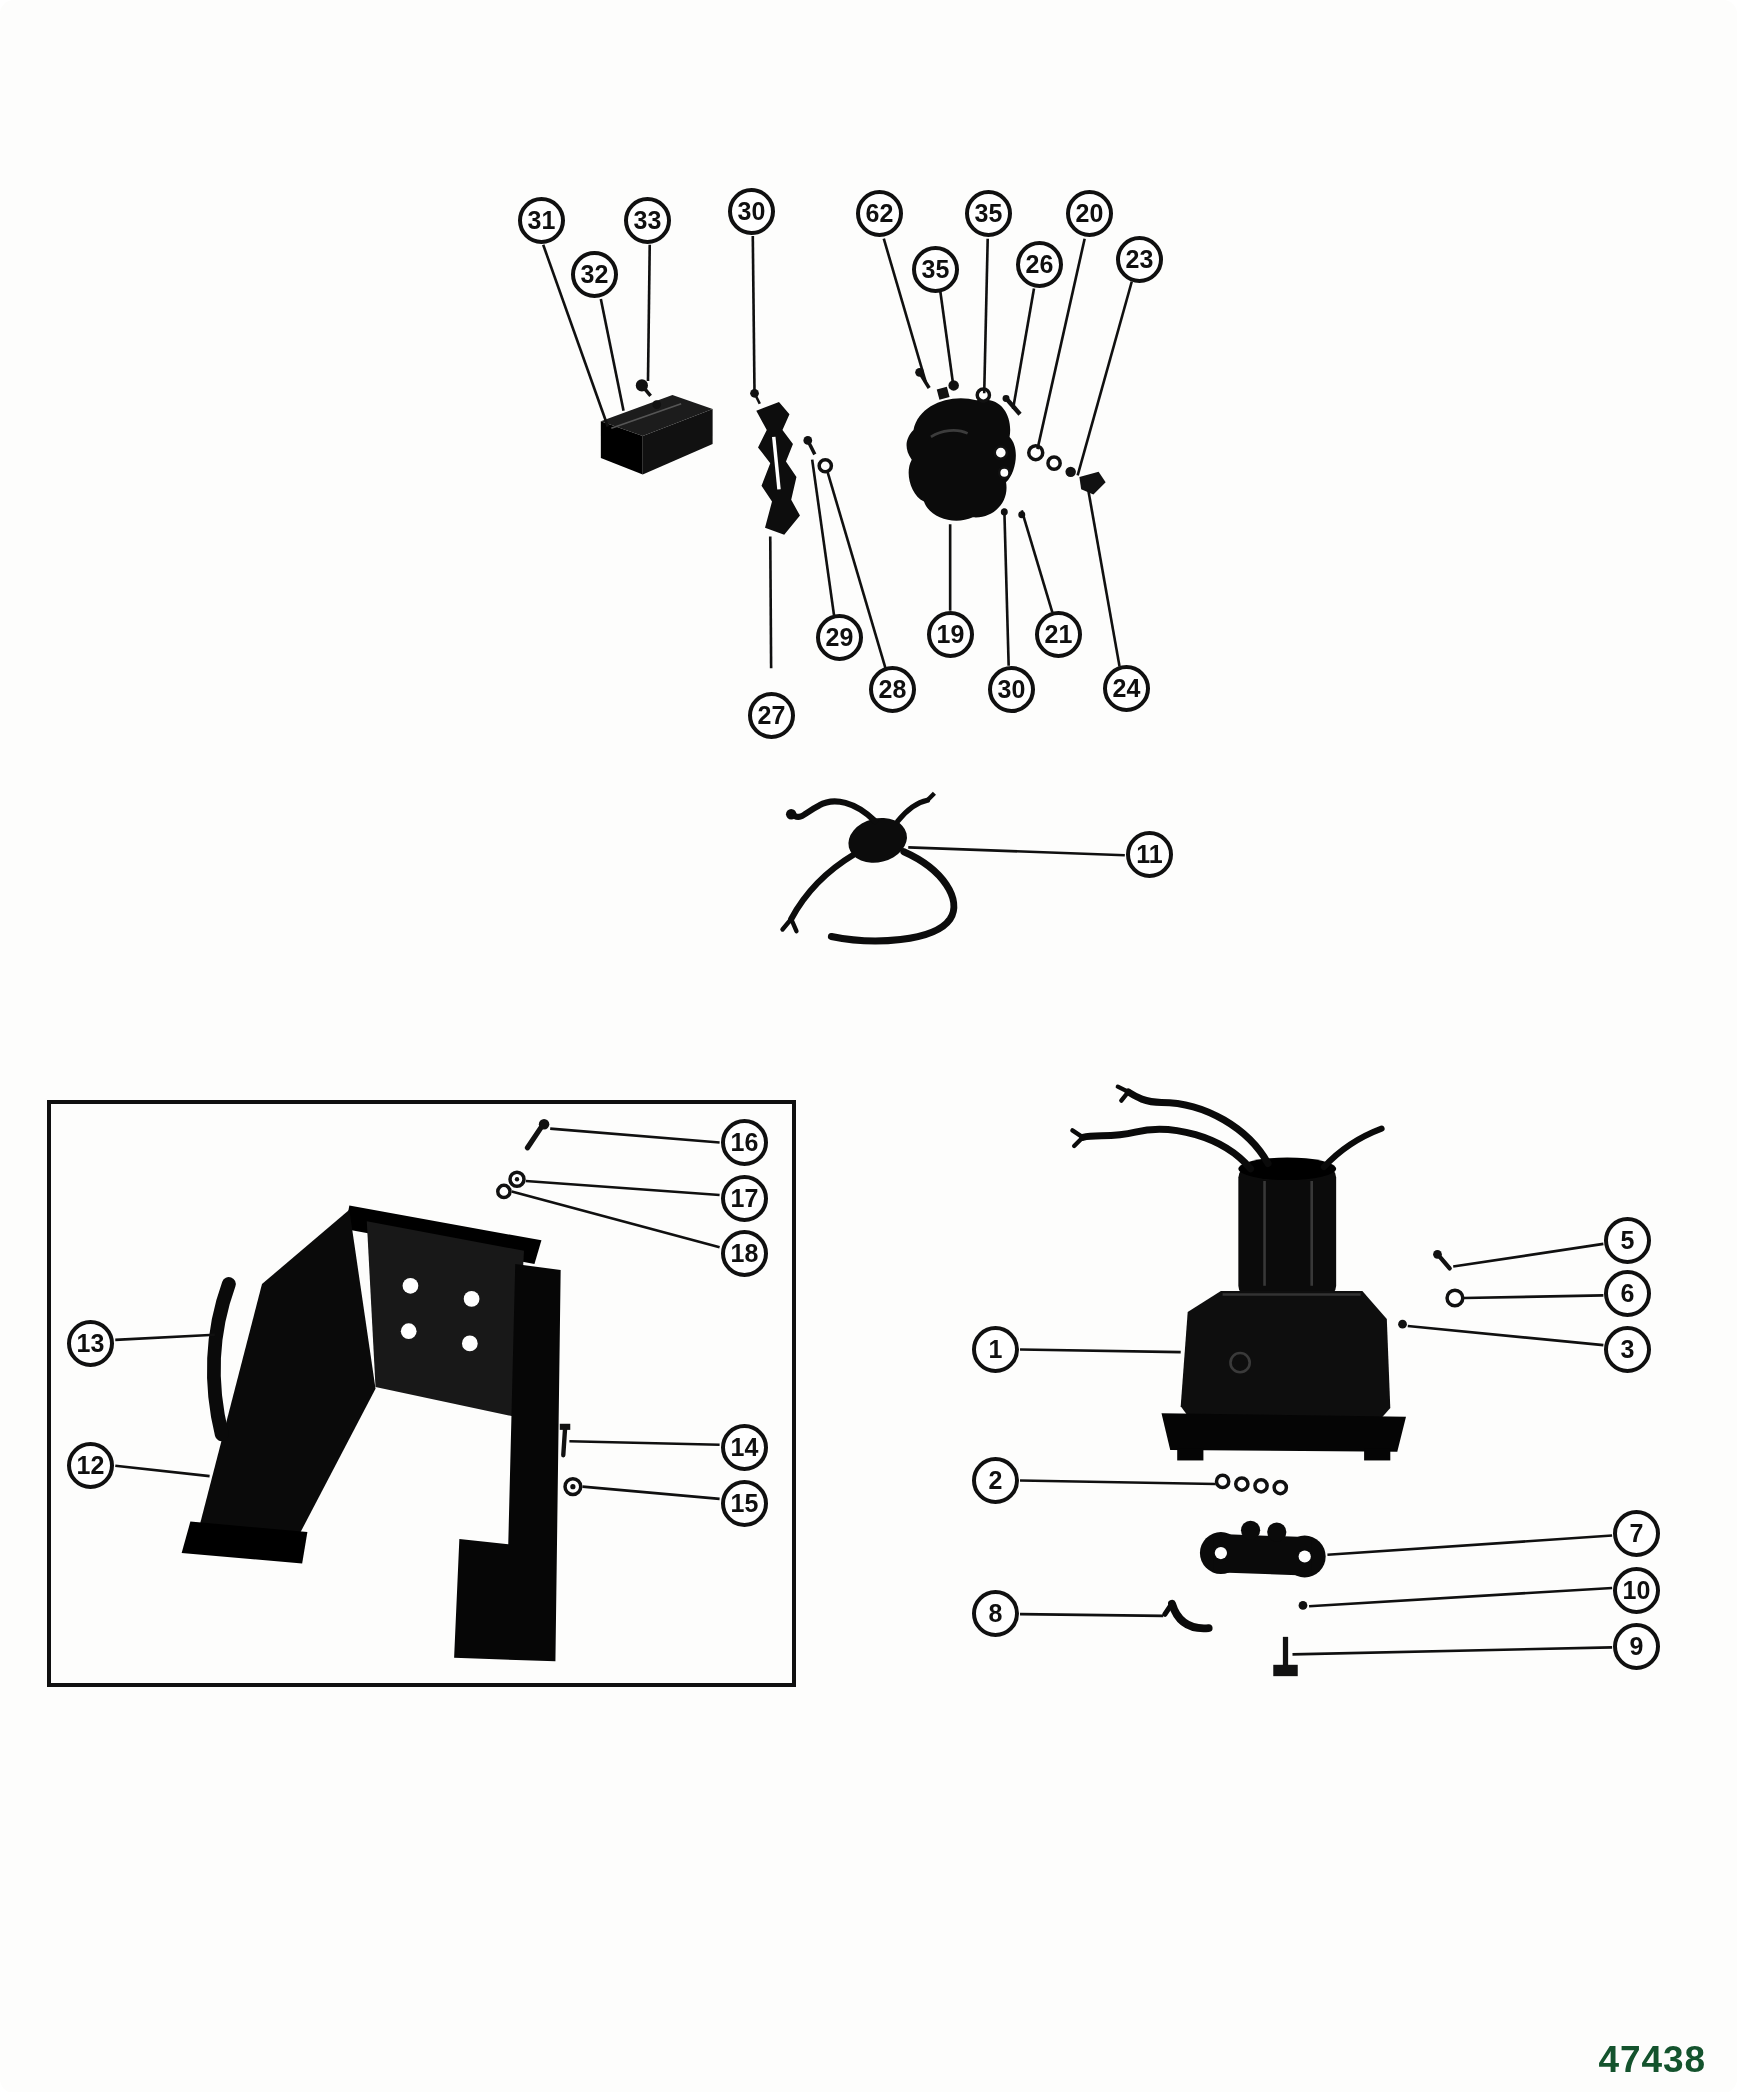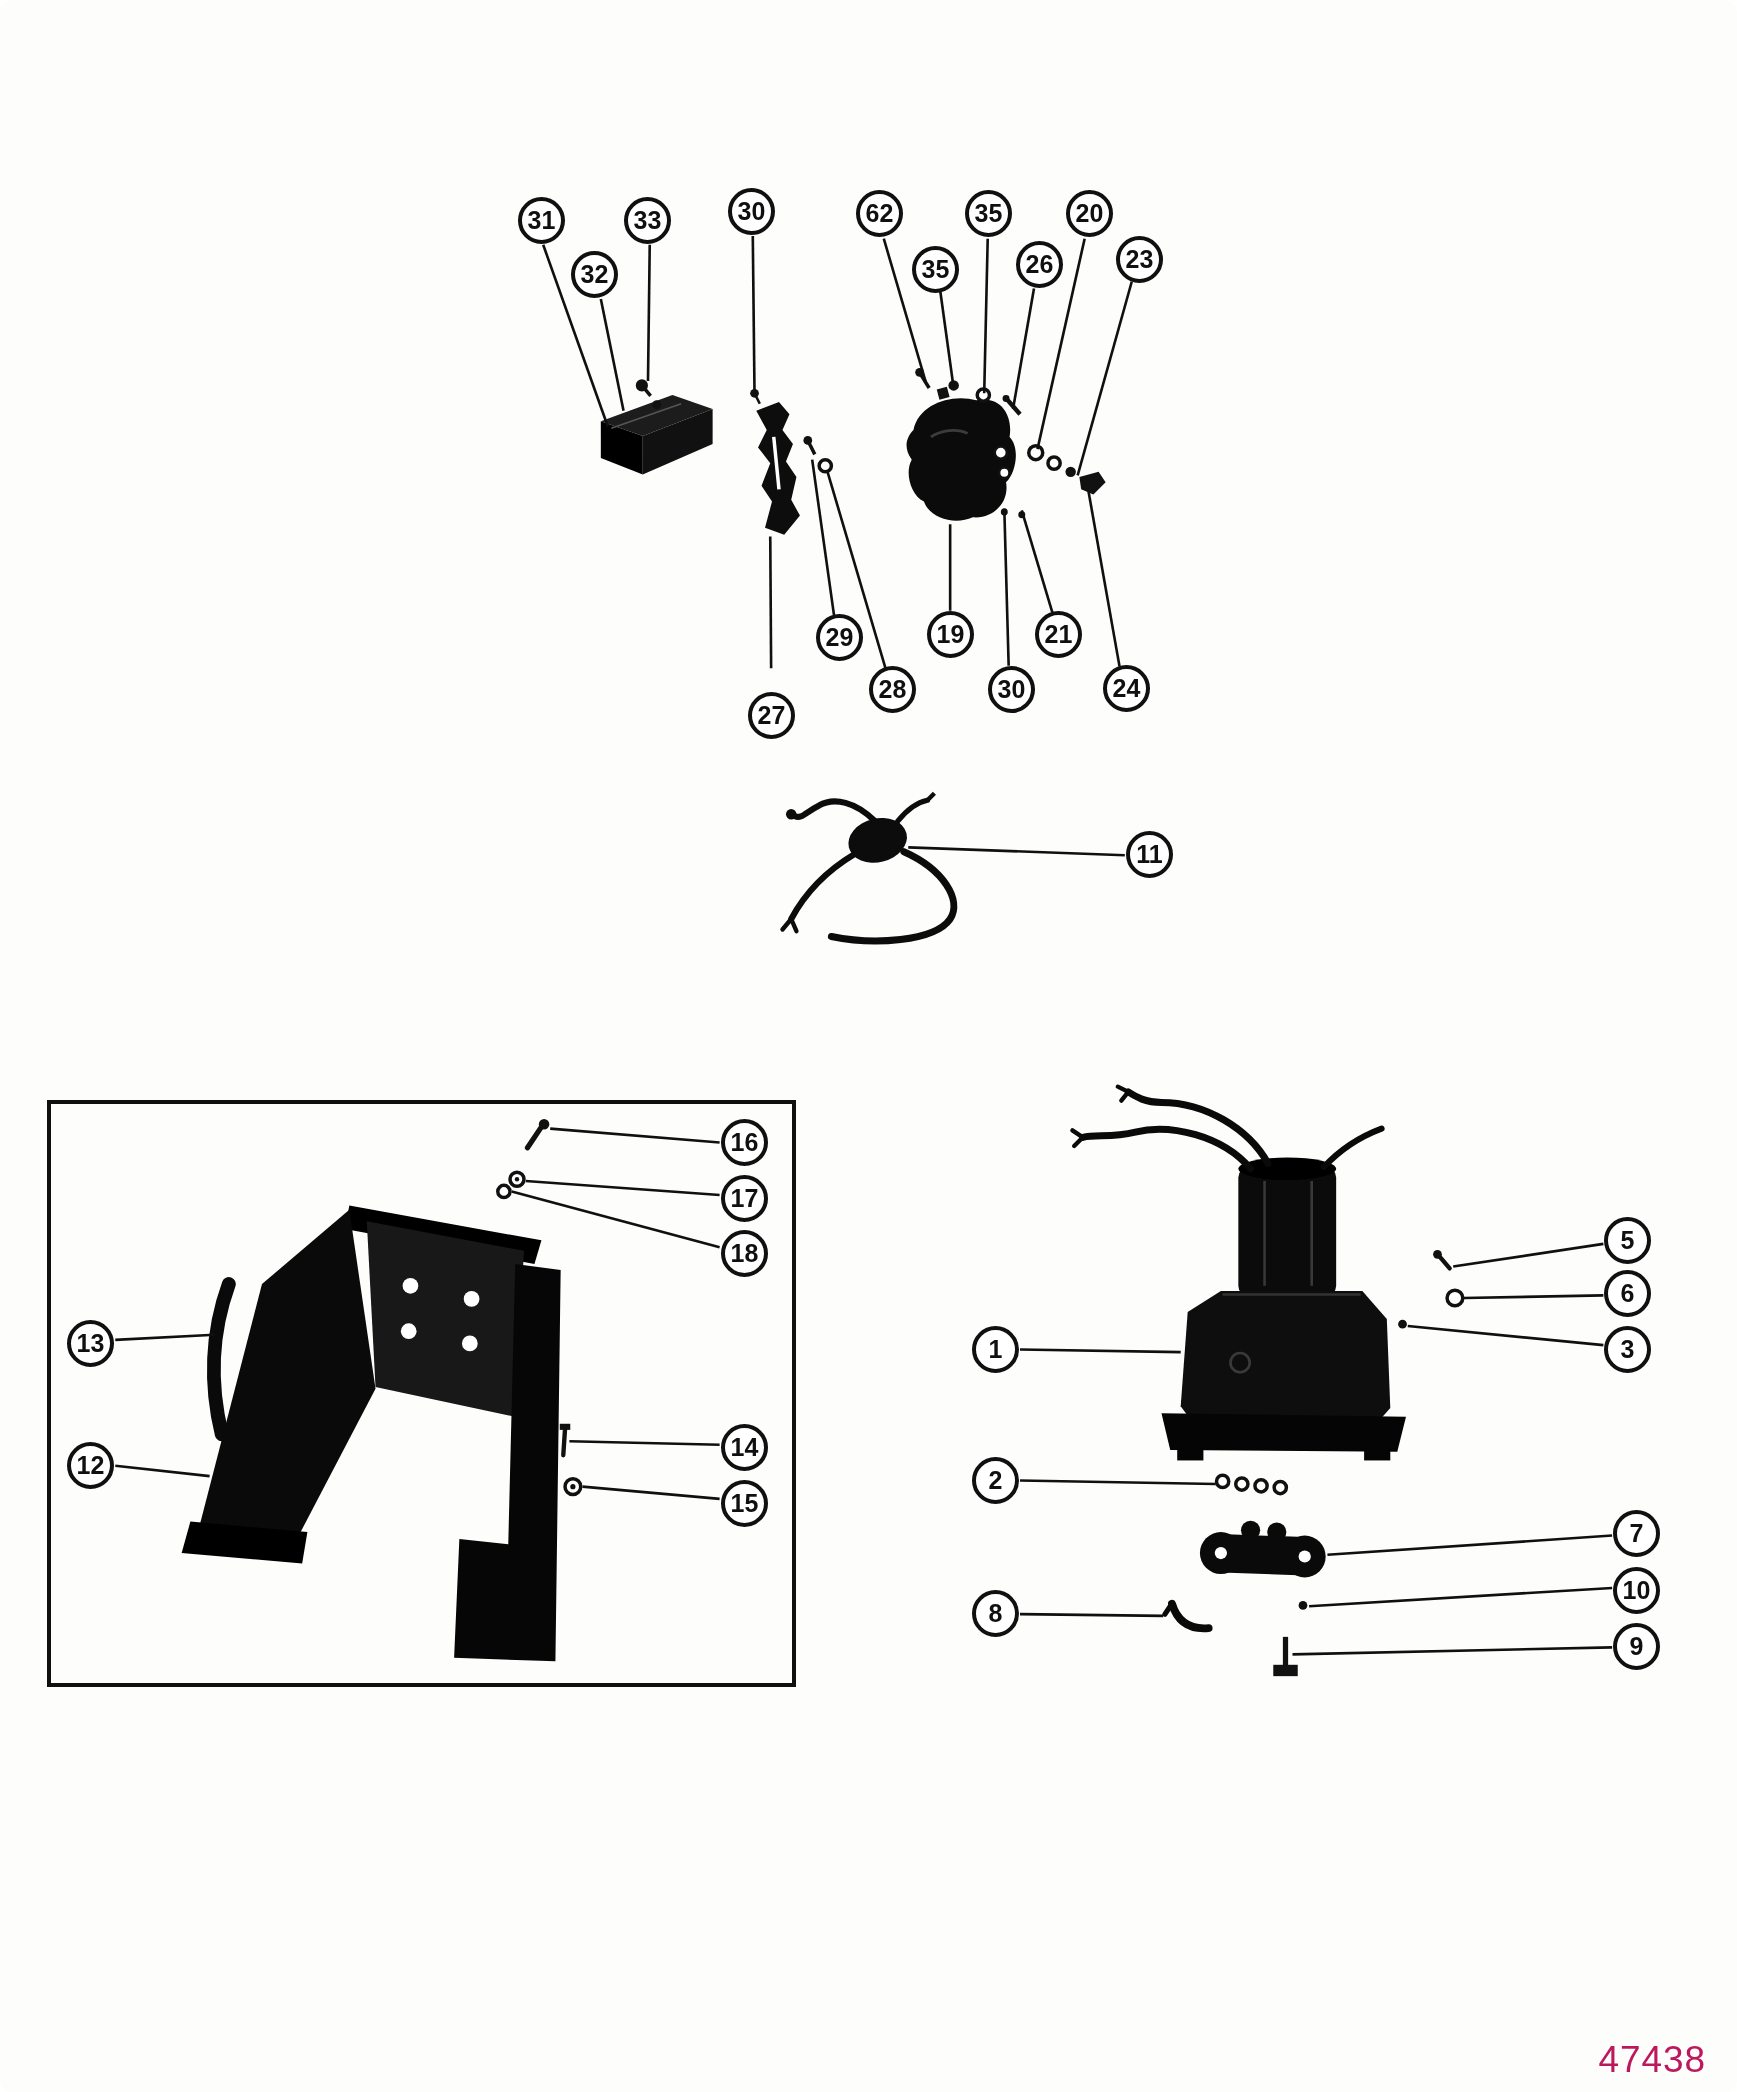--- a/index.html
+++ b/index.html
@@ -23,21 +23,21 @@
     z-index:3;
   }
   #art{position:absolute;left:0;top:0;z-index:1;}
   .leader{fill:none;stroke:#101010;stroke-width:3;}
   #left-box{
     position:absolute;left:47px;top:1100px;width:749px;height:587px;
     border:4.4px solid #101010;box-sizing:border-box;z-index:0;
   }
   .drawing-number{
     position:absolute;right:31px;bottom:12.2px;
-    font-weight:normal;font-size:37px;color:#be185d;letter-spacing:0.9px;
+    font-weight:bold;font-size:37px;color:#14532d;letter-spacing:0.9px;
     z-index:3;
   }
 </style>
 </head>
 <body>
 
 <div id="stage">
 
   <div id="left-box"></div>
 

